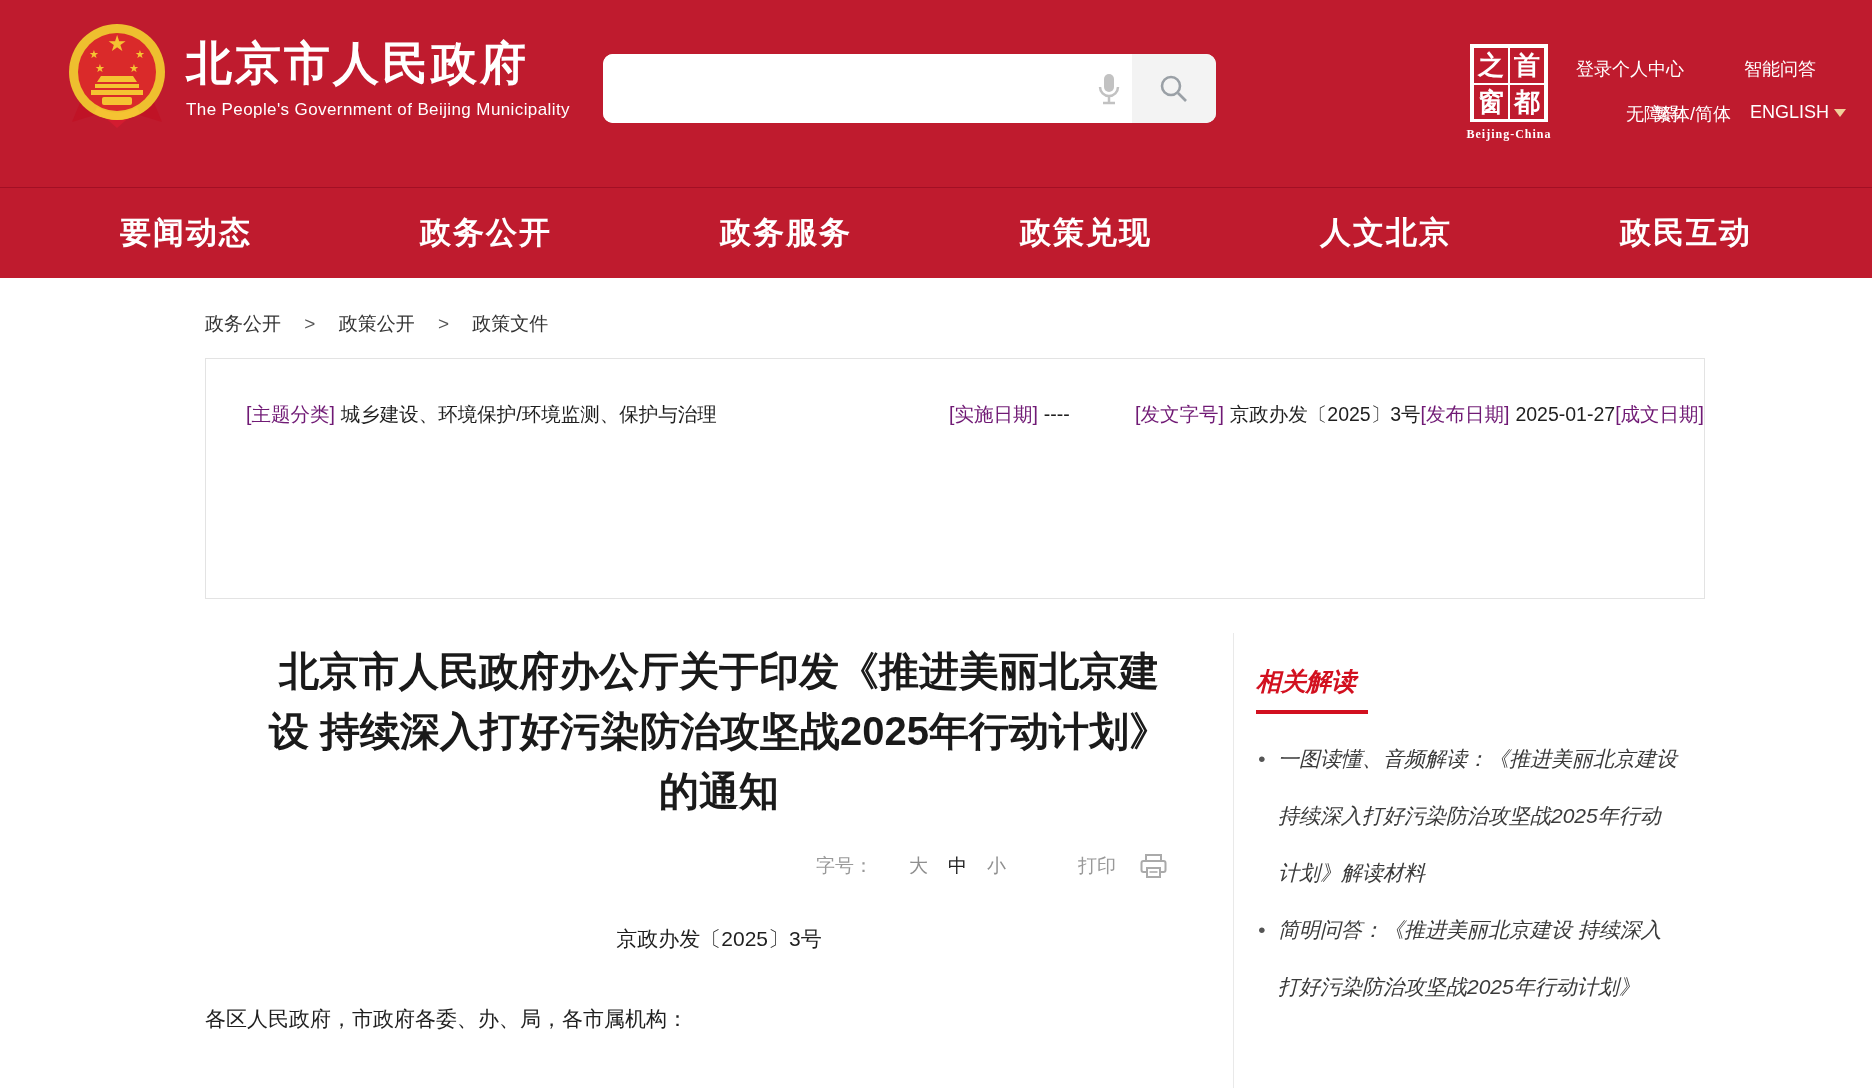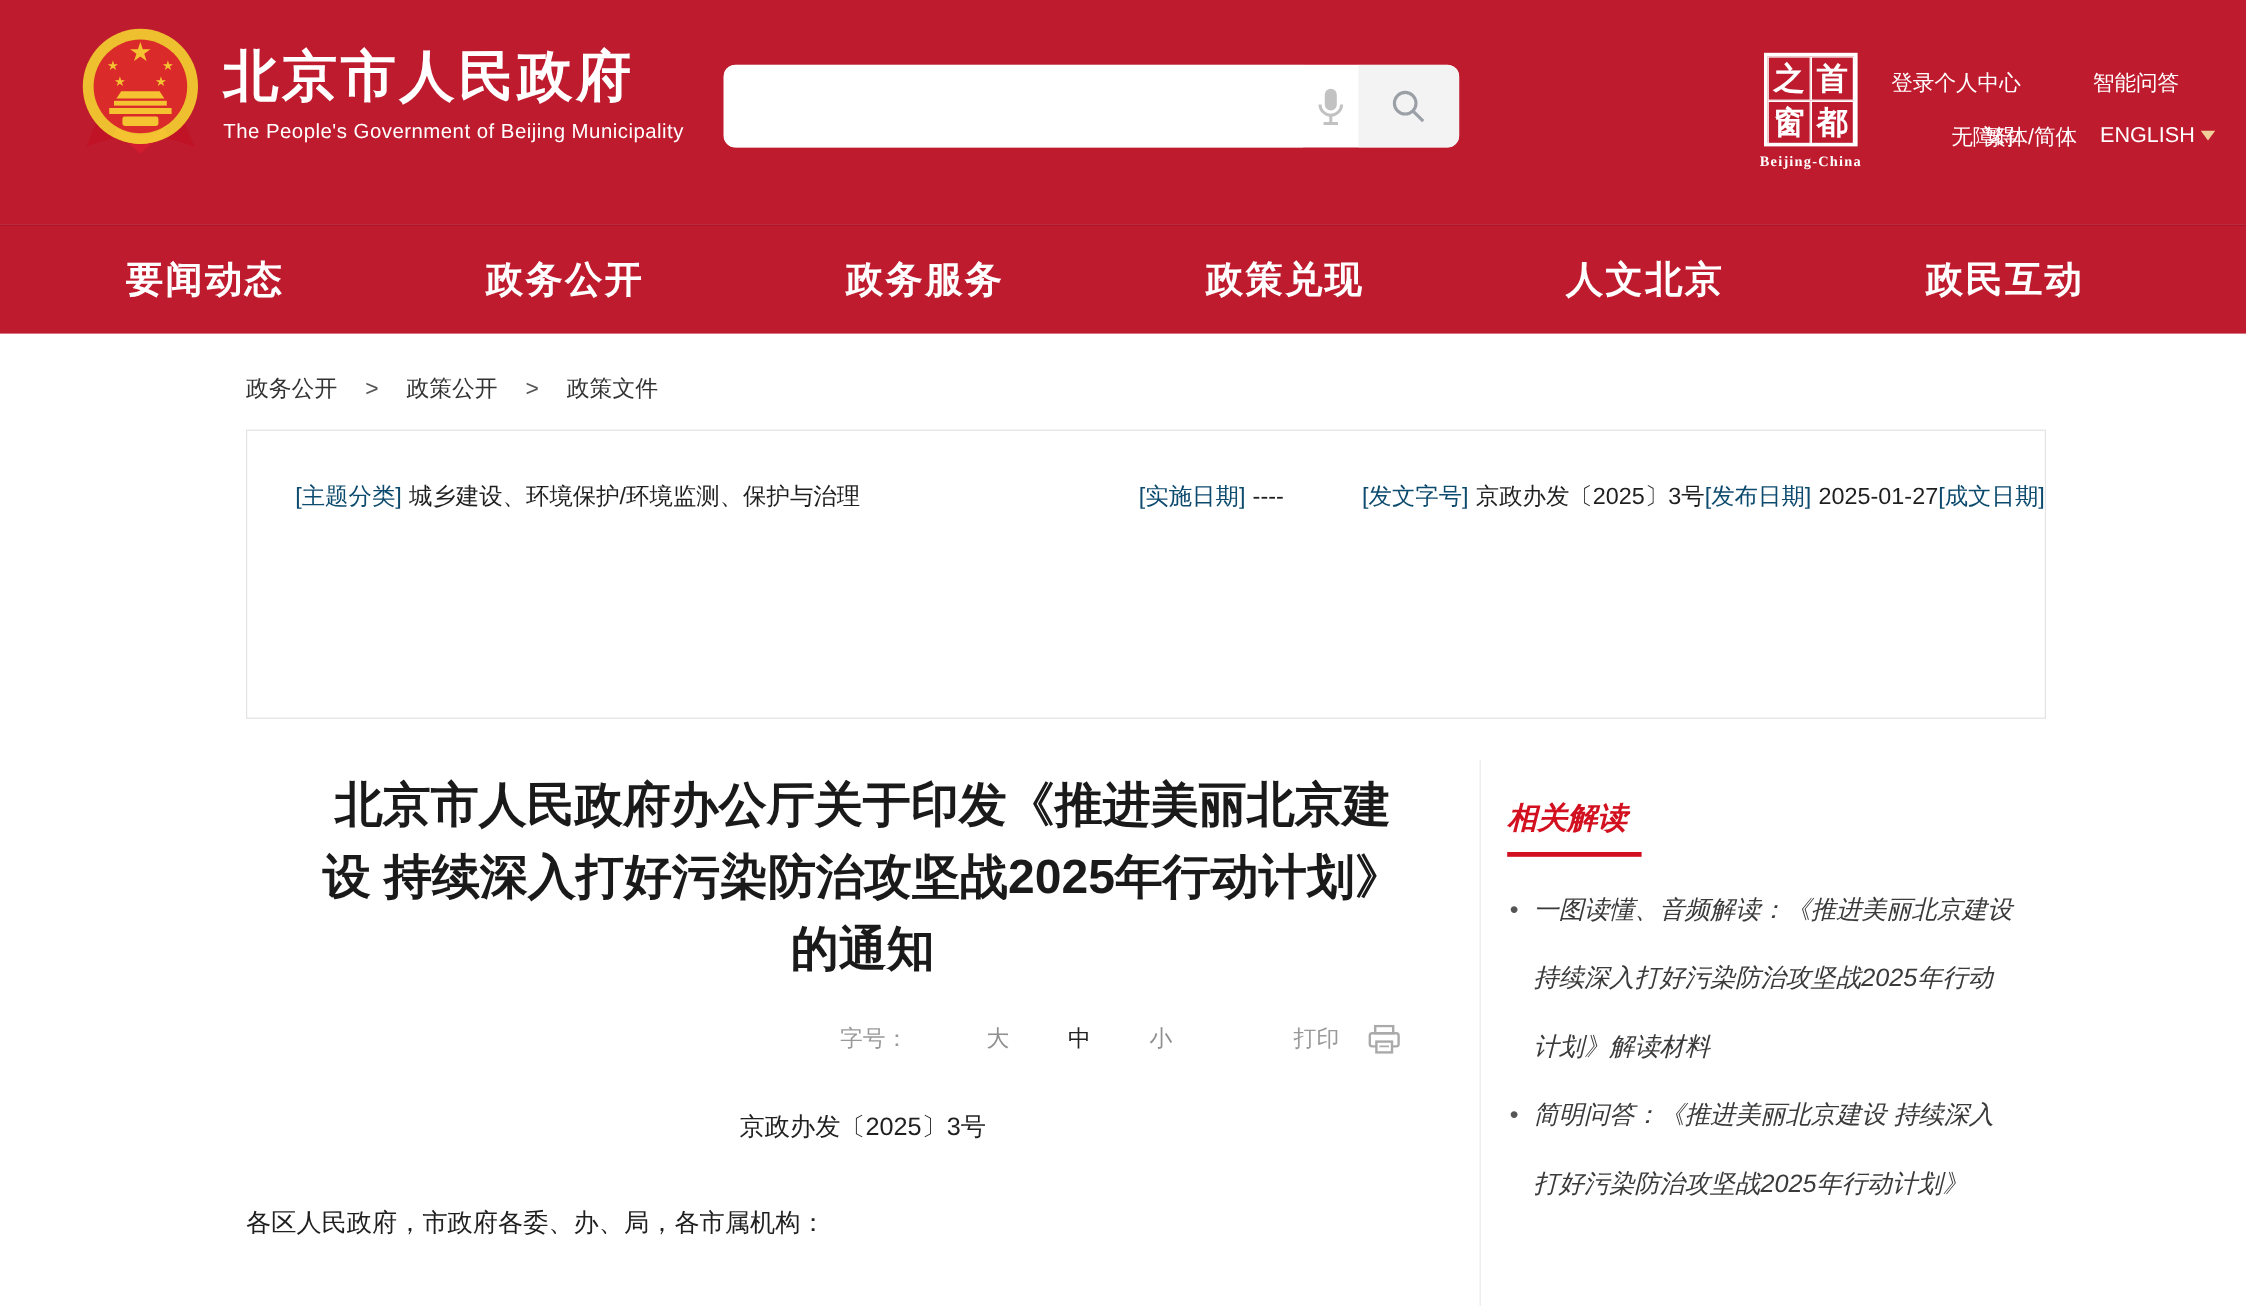--- a/index.html
+++ b/index.html
@@ -32,44 +32,44 @@
   .lk-login   { left:1576px; top:57px; }
   .lk-qa      { left:1744px; top:57px; }
   .lk-access  { left:1626px; top:102px; }
   .lk-zh      { left:1654px; top:102px; }
   .lk-english { left:1750px; top:102px; }
   .caret { display:inline-block; width:0; height:0; margin-left:5px; vertical-align:middle;
     border-left:6px solid transparent; border-right:6px solid transparent; border-top:8px solid #f0cf9a; }
 
   
   .mainnav { width:1872px; height:91px; background:#bf1b2e; border-top:1px solid #a30f24;
-    display:flex; padding:0 21px; }
+    display:flex; padding:0 36px; }
   .nav-item { width:300px; height:100%; display:flex; align-items:center; justify-content:center;
     color:#fff; font-size:31px; font-weight:bold; letter-spacing:2px; cursor:pointer; }
 
   
   .breadcrumb { margin:33px 0 0 205px; font-size:19px; color:#333; }
   .crumb { cursor:pointer; }
   .crumb-sep { color:#555; margin:0 18px; }
 
   
   .metabox { margin:21px 0 0 205px; width:1500px; height:241px;
     border:1px solid #e3e3e3; padding:34px 0 0 40px;
     display:grid; grid-template-columns:703px 1fr; grid-auto-rows:43px; grid-auto-flow:column; }
   .meta-row { font-size:19.5px; color:#1f1f1f; line-height:43px; white-space:nowrap; }
-  .meta-label { color:#0c4a6e; }
+  .meta-label { color:#701a75; }
   .meta-value { margin-left:6px; }
 
   
   .article-row { display:flex; padding-left:205px; margin-top:34px; height:455px; }
   .main-col { width:1029px; border-right:1px solid #e9e9e9; }
   .doc-title { width:980px; margin:8px auto 0; text-align:center;
     font-size:40px; font-weight:bold; color:#1a1a1a; line-height:60px; }
   .tools { margin-top:32px; padding-right:66px; display:flex; justify-content:flex-end;
-    align-items:center; font-size:19px; color:#999;gap:29px; }
+    align-items:center; font-size:19px; color:#999; }
   .fs-label { margin-right:26px; }
   .fs-opt { margin:0 10px; cursor:pointer; color:#8f8f8f; }
   .fs-opt.selected { color:#222; }
   .print-group { margin-left:62px; display:flex; align-items:center; cursor:pointer; color:#999; }
   .print-label { margin-right:24px; }
   .doc-number { margin-top:46px; text-align:center; font-size:21px; color:#1f1f1f; }
   .salutation { margin-top:52px; font-size:21px; color:#1f1f1f; }
 
   
   .sidebar { width:450px; margin-left:22px; padding-top:32px;font-style:italic; }

